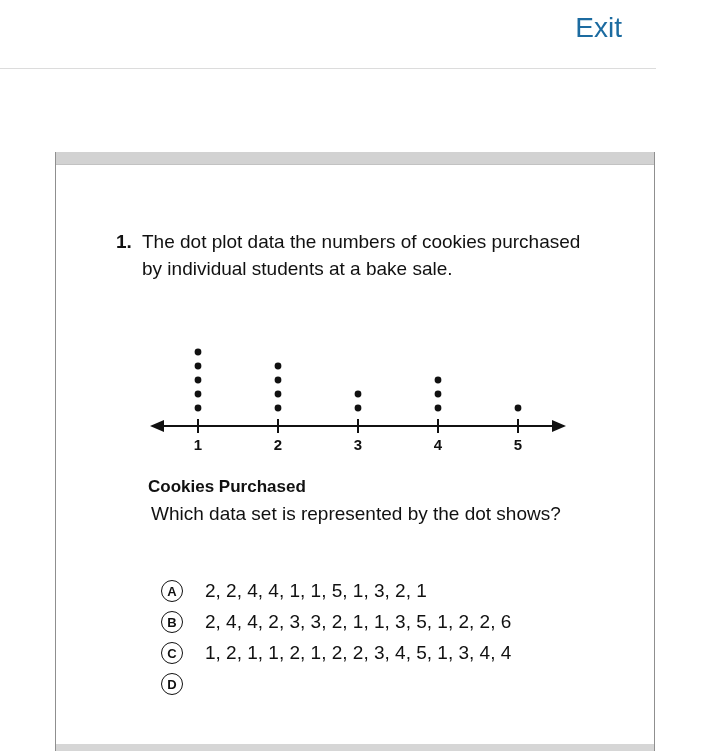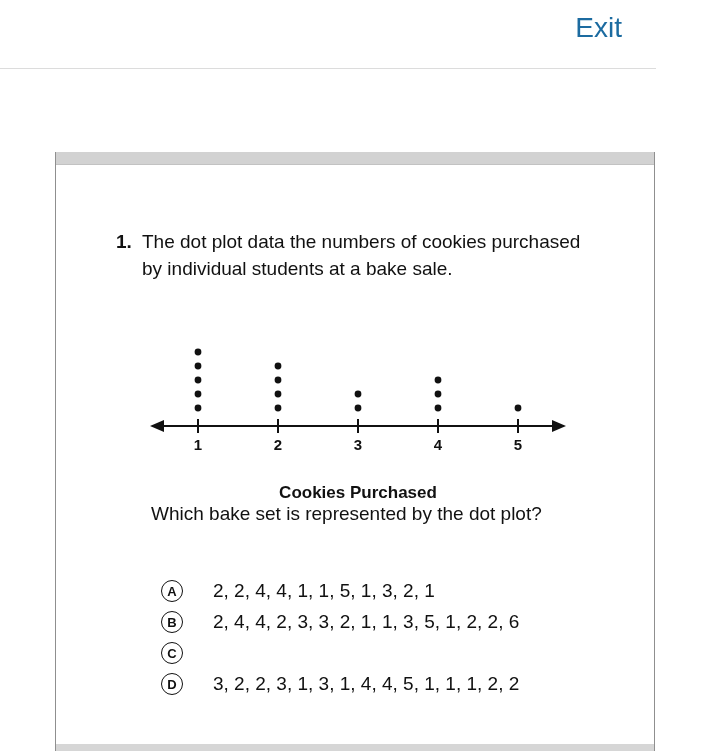--- a/index.html
+++ b/index.html
@@ -14,30 +14,30 @@
   .card { position: absolute; left: 55px; top: 152px; width: 600px; height: 599px; background: #fff;
           border-left: 1px solid #8f8f8f; border-right: 1px solid #8f8f8f; }
   .card-topstrip { position: absolute; top: 0; left: 0; right: 0; height: 13px; background: #d2d2d2; border-bottom: 1px solid #c2c2c2; }
   .card-bottomstrip { position: absolute; bottom: 0; left: 0; right: 0; height: 7px; background: #d6d6d6; }
 
   .question { position: absolute; left: 60px; top: 76px; width: 470px; display: flex; }
   .qnum { font-weight: bold; font-size: 19px; line-height: 27px; width: 26px; flex: none; }
   .qtext { font-size: 19px; line-height: 27px; width: 444px; }
 
   .plot { position: absolute; left: 92px; top: 174px; width: 420px; }
-  .plot-label { width: 420px; text-align: center; font-weight: bold; font-size: 17px; margin-top: 18px; }
+  .plot-label { width: 420px; font-weight: bold; font-size: 17px; margin-top: 12px; }
 
   .prompt { position: absolute; left: 95px; top: 348px; width: 412px; font-size: 19px; line-height: 27px; }
 
   .options { position: absolute; left: 105px; top: 428px; width: 470px; }
   .option { display: flex; align-items: center; gap: 22px; height: 22px; margin-bottom: 9px; cursor: pointer; }
   .bubble { width: 22px; height: 22px; flex: none; border: 1.6px solid #111; border-radius: 50%;
             display: flex; align-items: center; justify-content: center;
             font-size: 13px; font-weight: bold; line-height: 1; }
-  .opt-text { font-size: 19px; white-space: nowrap; margin-left: 8px; }
+  .opt-text { font-size: 19px; white-space: nowrap; }
 </style>
 </head>
 <body>
 
 <div class="screen">
 
   <div class="topbar">
     <a class="exit" style="color: rgb(28, 107, 160);">Exit</a>
   </div>
   <div class="divider"></div>
@@ -77,44 +77,44 @@
           <circle cx="290" cy="82" r="3.4" fill="#111"></circle>
           <circle cx="290" cy="68" r="3.4" fill="#111"></circle>
           <circle cx="290" cy="54" r="3.4" fill="#111"></circle>
           <line x1="370" y1="93" x2="370" y2="107" stroke="#111" stroke-width="2"></line>
           <text x="370" y="124" text-anchor="middle" font-size="15" font-weight="bold" fill="#111" font-family="Liberation Sans, DejaVu Sans, sans-serif">5</text>
           <circle cx="370" cy="82" r="3.4" fill="#111"></circle>
         </svg>
       <div class="plot-label">Cookies Purchased</div>
     </div>
 
-    <div class="prompt">Which bake set is represented by the dot plot?</div>
+    <div class="prompt">Which data set is represented by the dot shows?</div>
 
     <div class="options">
       <div class="option">
         <span class="bubble">
             <span>A</span>
           </span>
         <span class="opt-text">2, 2, 4, 4, 1, 1, 5, 1, 3, 2, 1</span>
       </div>
       <div class="option">
         <span class="bubble">
             <span>B</span>
           </span>
         <span class="opt-text">2, 4, 4, 2, 3, 3, 2, 1, 1, 3, 5, 1, 2, 2, 6</span>
       </div>
       <div class="option">
         <span class="bubble">
             <span>C</span>
           </span>
+        <span class="opt-text">1, 2, 1, 1, 2, 1, 2, 2, 3, 4, 5, 1, 3, 4, 4</span>
       </div>
       <div class="option">
         <span class="bubble">
             <span>D</span>
           </span>
-        <span class="opt-text">3, 2, 2, 3, 1, 3, 1, 4, 4, 5, 1, 1, 1, 2, 2</span>
       </div>
     </div>
 
     <div class="card-bottomstrip"></div>
   </div>
 
 </div>
 
 </body></html>

